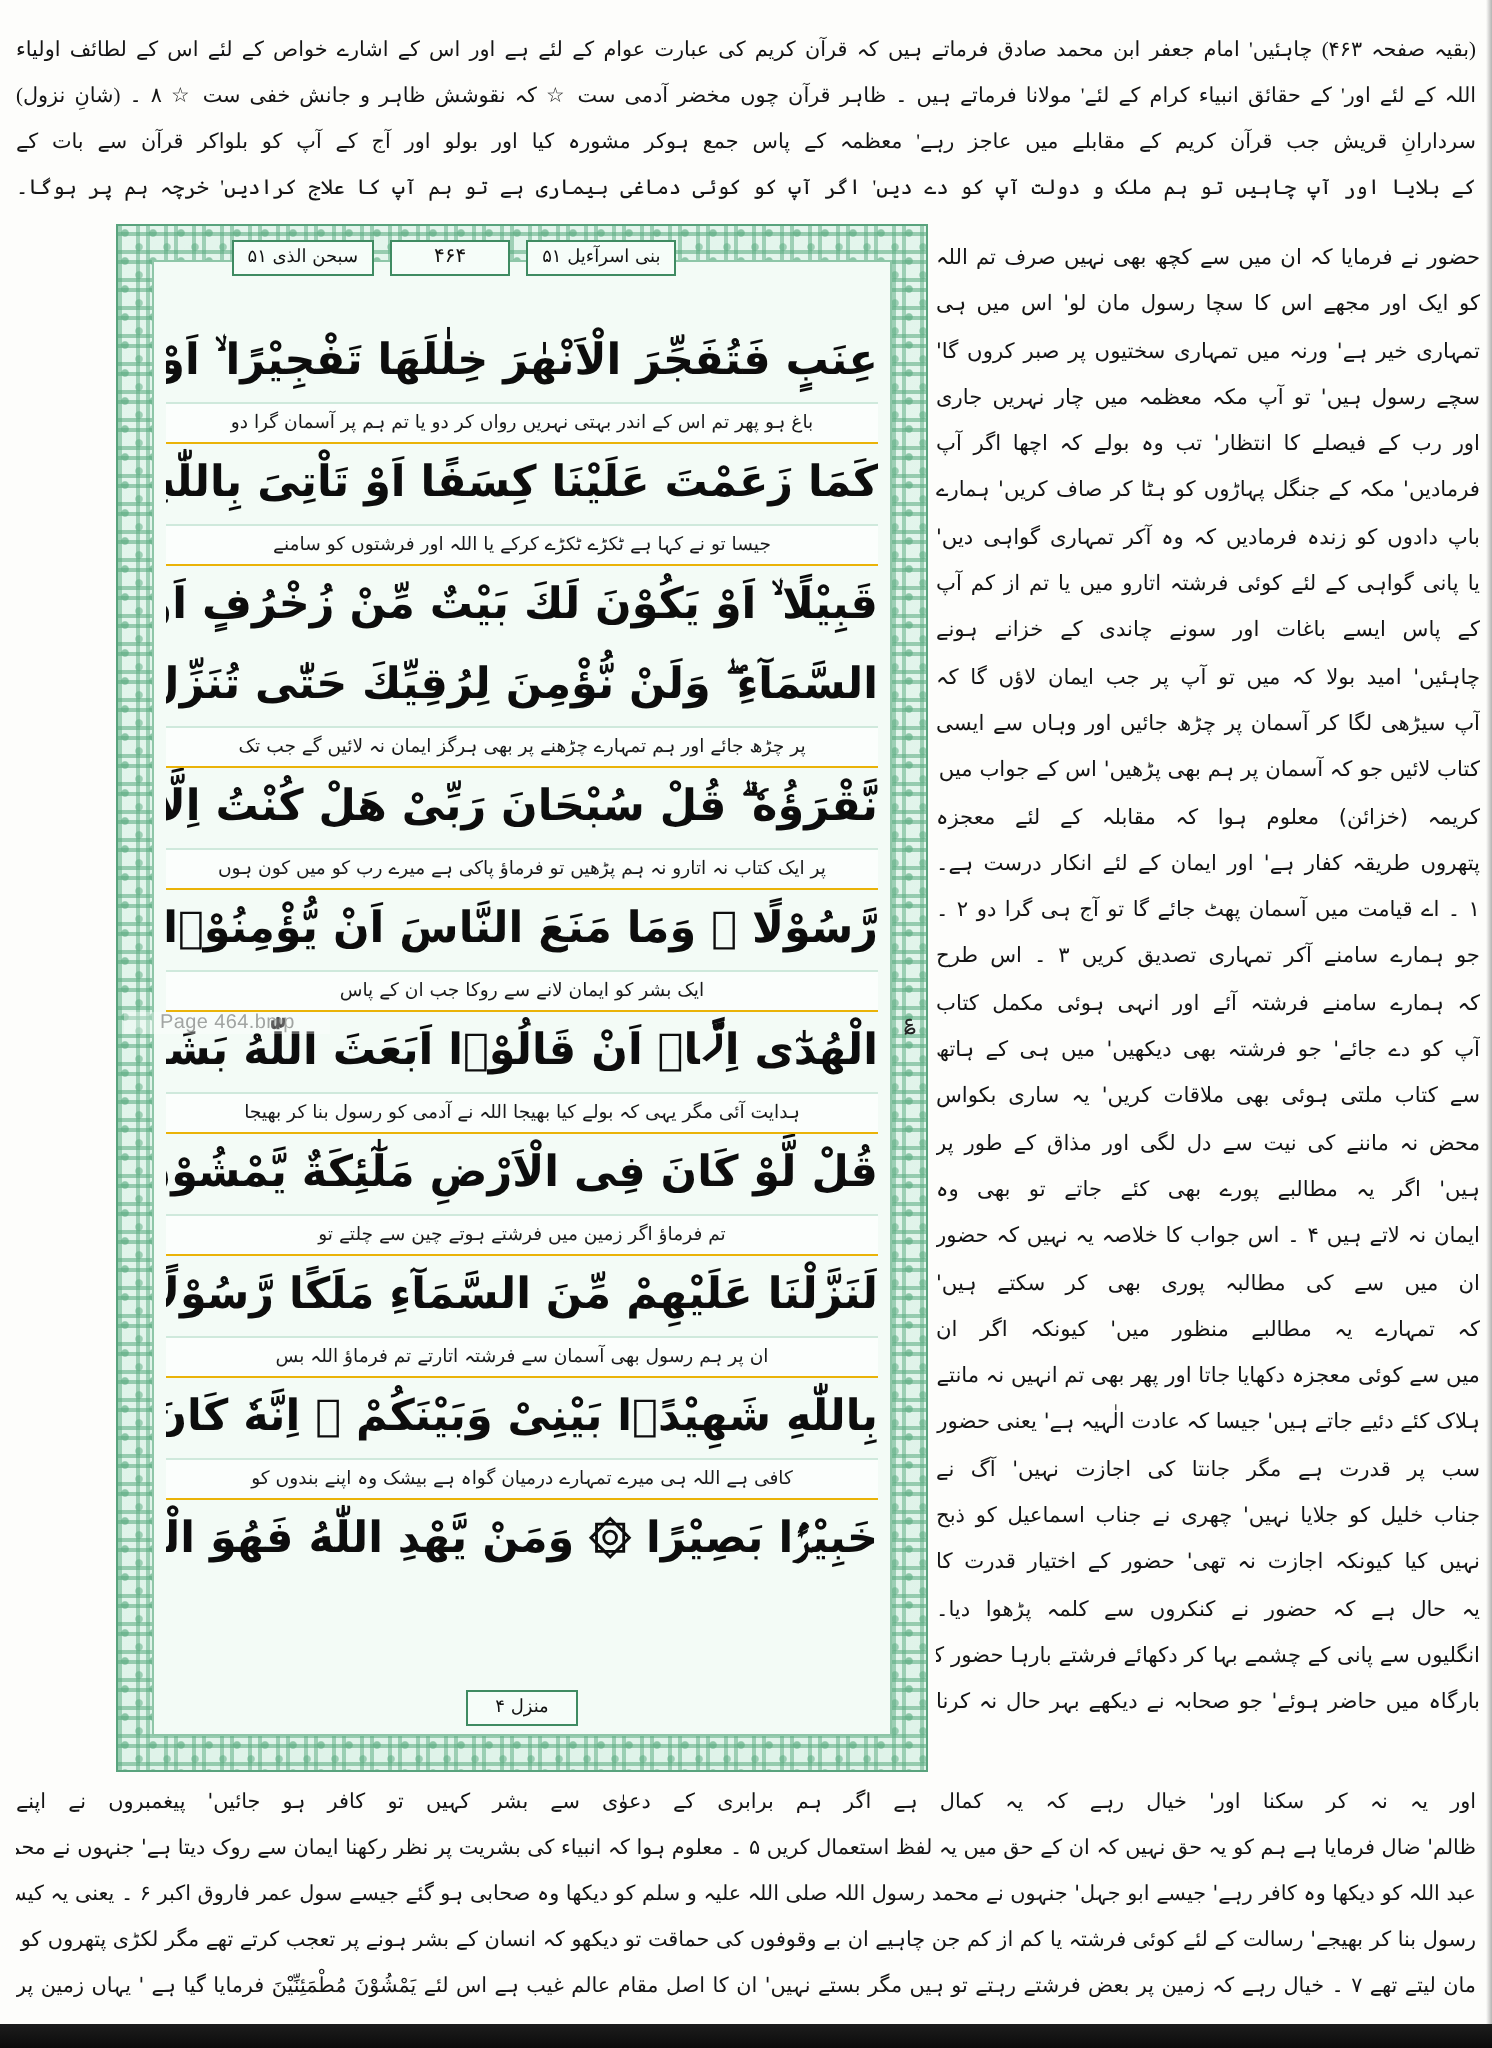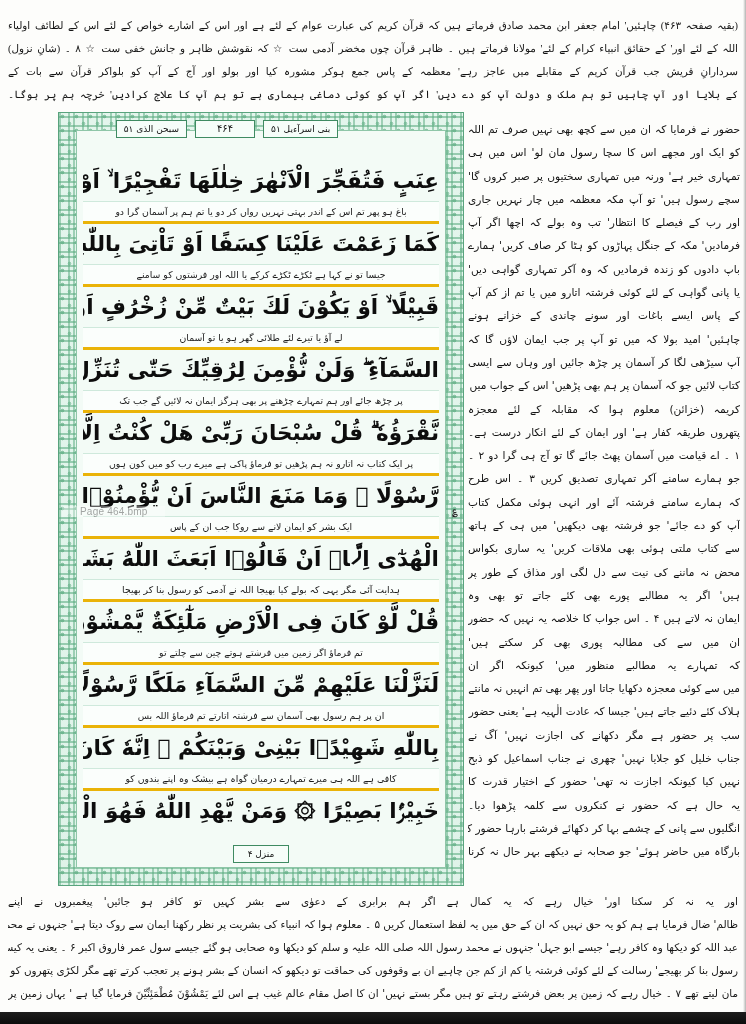--- a/index.html
+++ b/index.html
@@ -52,21 +52,21 @@
   
   .ayat-stack{position:absolute;left:0;right:0;top:30px;bottom:46px;
       padding:0 6px;box-sizing:border-box;}
   .ayah{display:block;text-align:center;white-space:nowrap;overflow:hidden;
         color:#0d0d0d;font-size:21.5px;line-height:40px;font-weight:700;
         direction:rtl;unicode-bidi:bidi-override;
         font-family:"DejaVu Sans",sans-serif;}
   .trans{display:block;text-align:center;white-space:nowrap;overflow:hidden;
         color:#1a1a1a;font-size:9.3px;line-height:19px;
         direction:rtl;unicode-bidi:bidi-override;
-        background:#fbfefc;border-top:1px solid #cfe9dc;border-bottom:3px solid #eab308;
+        background:#fbfefc;border-top:1px solid #cfe9dc;border-bottom:1px solid #eab308;
         font-family:"DejaVu Sans",sans-serif;}
 
   
   .manzil-wrap{position:absolute;left:0;right:0;bottom:4px;display:flex;
       justify-content:center;z-index:6;}
   .manzil{border:1px solid #3f8b62;background:#f6fdf9;padding:1px 14px;
       font-size:9px;line-height:14px;color:#111;}
 
   
   .right-col{position:absolute;left:468px;top:118px;width:272px;height:766px;}
@@ -110,21 +110,20 @@
 
         <div class="ayat-stack">
 
           <span class="ayah">عِنَبٍ فَتُفَجِّرَ الْاَنْهٰرَ خِلٰلَهَا تَفْجِيْرًا ۙ اَوْ تُسْقِطَ السَّمَآءَ</span>
           <span class="trans">باغ ہو پھر تم اس کے اندر بہتی نہریں رواں کر دو یا تم ہم پر آسمان گرا دو</span>
 
           <span class="ayah">كَمَا زَعَمْتَ عَلَيْنَا كِسَفًا اَوْ تَاْتِىَ بِاللّٰهِ وَالْمَلٰٓئِكَةِ</span>
           <span class="trans">جیسا تو نے کہا ہے ٹکڑے ٹکڑے کرکے یا اللہ اور فرشتوں کو سامنے</span>
 
           <span class="ayah">قَبِيْلًا ۙ اَوْ يَكُوْنَ لَكَ بَيْتٌ مِّنْ زُخْرُفٍ اَوْ تَرْقٰى فِى</span>
-          <span class="trans">لے آؤ یا تیرے لئے طلائی گھر ہو یا تو آسمان</span>
 
           <span class="ayah">السَّمَآءِ ۖ وَلَنْ نُّؤْمِنَ لِرُقِيِّكَ حَتّٰى تُنَزِّلَ عَلَيْنَا كِتٰبًا</span>
           <span class="trans">پر چڑھ جائے اور ہم تمہارے چڑھنے پر بھی ہرگز ایمان نہ لائیں گے جب تک</span>
 
           <span class="ayah">نَّقْرَؤُهٗ ۗ قُلْ سُبْحَانَ رَبِّىْ هَلْ كُنْتُ اِلَّا بَشَرًا</span>
           <span class="trans">پر ایک کتاب نہ اتارو نہ ہم پڑھیں تو فرماؤ پاکی ہے میرے رب کو میں کون ہوں</span>
 
           <span class="ayah">رَّسُوْلًا ۞ وَمَا مَنَعَ النَّاسَ اَنْ يُّؤْمِنُوْۤا اِذْ جَآءَهُمُ</span>
           <span class="trans">ایک بشر کو ایمان لانے سے روکا جب ان کے پاس</span>
 
@@ -183,21 +182,21 @@
     <span class="ln">کہ ہمارے سامنے فرشتہ آئے اور انہی ہوئی مکمل کتاب</span>
     <span class="ln">آپ کو دے جائے' جو فرشتہ بھی دیکھیں' میں ہی کے ہاتھ</span>
     <span class="ln">سے کتاب ملتی ہوئی بھی ملاقات کریں' یہ ساری بکواس</span>
     <span class="ln">محض نہ ماننے کی نیت سے دل لگی اور مذاق کے طور پر</span>
     <span class="ln">ہیں' اگر یہ مطالبے پورے بھی کئے جاتے تو بھی وہ</span>
     <span class="ln">ایمان نہ لاتے ہیں ۴ ۔ اس جواب کا خلاصہ یہ نہیں کہ حضور</span>
     <span class="ln">ان میں سے کی مطالبہ پوری بھی کر سکتے ہیں'</span>
     <span class="ln">کہ تمہارے یہ مطالبے منظور میں' کیونکہ اگر ان</span>
     <span class="ln">میں سے کوئی معجزہ دکھایا جاتا اور پھر بھی تم انہیں نہ مانتے تو</span>
     <span class="ln">ہلاک کئے دئیے جاتے ہیں' جیسا کہ عادت الٰہیہ ہے' یعنی حضور کو</span>
-    <span class="ln">سب پر حضور ہے مگر دکھانے کی اجازت نہیں' آگ نے</span>
+    <span class="ln">سب پر قدرت ہے مگر جانتا کی اجازت نہیں' آگ نے</span>
     <span class="ln">جناب خلیل کو جلایا نہیں' چھری نے جناب اسماعیل کو ذبح</span>
     <span class="ln">نہیں کیا کیونکہ اجازت نہ تھی' حضور کے اختیار قدرت کا</span>
     <span class="ln">یہ حال ہے کہ حضور نے کنکروں سے کلمہ پڑھوا دیا۔</span>
     <span class="ln">انگلیوں سے پانی کے چشمے بہا کر دکھائے فرشتے بارہا حضور کی</span>
     <span class="ln">بارگاہ میں حاضر ہوئے' جو صحابہ نے دیکھے بہر حال نہ کرنا</span>
   </div>
 
   <div class="bottom-commentary urdu">
     <span class="ln">اور یہ نہ کر سکنا اور' خیال رہے کہ یہ کمال ہے اگر ہم برابری کے دعوٰی سے بشر کہیں تو کافر ہو جائیں' پیغمبروں نے اپنے</span>
     <span class="ln">ظالم' ضال فرمایا ہے ہم کو یہ حق نہیں کہ ان کے حق میں یہ لفظ استعمال کریں ۵ ۔ معلوم ہوا کہ انبیاء کی بشریت پر نظر رکھنا ایمان سے روک دیتا ہے' جنہوں نے محمد ابن</span>

